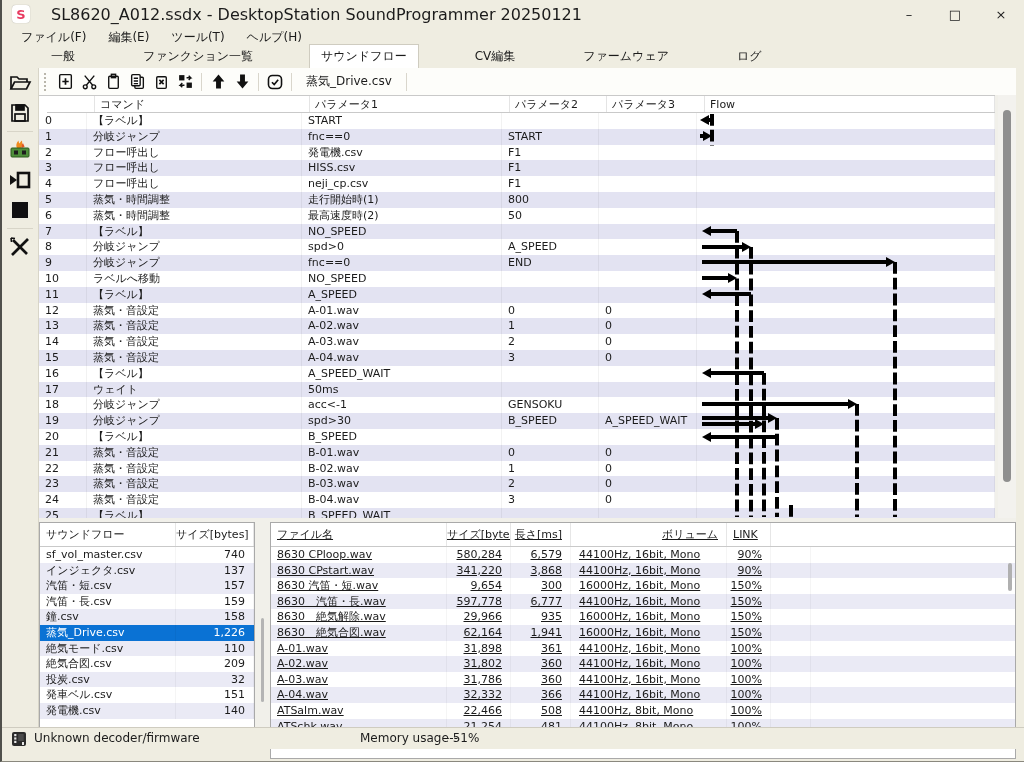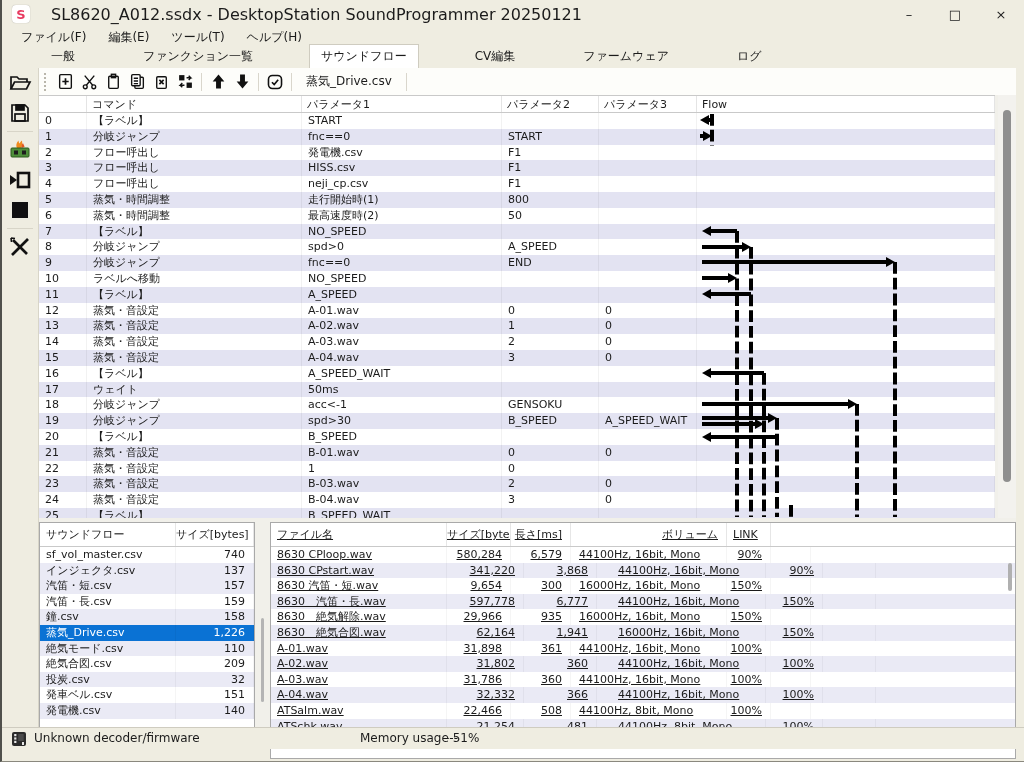--- a/index.html
+++ b/index.html
@@ -42,37 +42,37 @@
              display:flex; align-items:center; padding-left:4px; }
   .grip { width:4px; height:18px; border-left:2px dotted #b9b6ab; margin:0 5px 0 1px; }
   .tb-btn { width:24px; height:24px; display:flex; align-items:center; justify-content:center; }
   .tb-sep { width:1px; height:18px; background:#d9d6cc; margin:0 4px; }
   .tb-label { font-size:12px; padding:0 10px; }
 
   
   .main-table { position:absolute; left:37px; top:95px; width:956px; height:423px; background:#fff;
                 border-top:1px solid #c9c9c9; overflow:hidden; }
   .thead { display:grid; grid-template-columns:48px 215px 200px 97px 98px 1fr; height:17px;
-           line-height:17px; font-size:11px; border-bottom:1px solid #c9c9c9; background:#fff; }
+           line-height:17px; font-size:11px; border-bottom:1px solid #c9c9c9; background:#fff;margin-left:8px; }
   .thead > div { padding-left:5px; border-right:1px solid #e4e4e4; white-space:nowrap; overflow:hidden; }
   .trow { display:grid; grid-template-columns:48px 215px 200px 97px 98px 1fr; height:15.8px;
           line-height:15.8px; font-size:11px; }
   .trow > div { padding-left:6px; border-right:1px solid rgba(0,0,0,.05); white-space:nowrap; overflow:hidden; }
   .trow.odd { background:var(--stripe); }
 
   .vscroll { position:absolute; left:996px; top:95px; width:18px; height:423px; background:#f3f2ee; }
   .vscroll .thumb { position:absolute; left:5px; top:15px; width:8px; height:372px; background:#8f8f8f; border-radius:4px; }
 
   
   .panel { position:absolute; background:#fff; border:1px solid #a9a9a9; overflow:hidden; }
   .p-head { display:grid; height:24px; line-height:24px; font-size:11px; border-bottom:1px solid #c9c9c9; }
   .p-head > div { border-right:1px solid #e6e6e6; white-space:nowrap; overflow:hidden; }
   .p-row { display:grid; height:15.6px; line-height:15.6px; font-size:11px; }
   .p-row > div { border-right:1px solid rgba(0,0,0,.04); white-space:nowrap; overflow:hidden; }
-  .p-row.odd { background:#eaeaf5;gap:13px; }
+  .p-row.odd { background:#eaeaf5; }
   .p-row.selected, .p-row.selected > div { background:var(--sel); color:#fff; }
 
   .sf-panel { left:37px; top:522px; width:216px; height:211px; }
   .sf-grid { grid-template-columns:136px 1fr; }
   .cell-l { padding-left:6px; text-align:left; }
   .cell-r { padding-right:8px; text-align:right; }
 
   .sf-scroll { position:absolute; left:254px; top:522px; width:12px; height:211px; }
   .sf-scroll .thumb { position:absolute; left:5px; top:96px; width:3px; height:84px; background:#b4b4b4; border-radius:2px; }
 
@@ -419,20 +419,21 @@
           <div>21</div>
           <div>蒸気・音設定</div>
           <div>B-01.wav</div>
           <div>0</div>
           <div>0</div>
           <div></div>
         </div>
         <div class="trow">
           <div>22</div>
           <div>蒸気・音設定</div>
+          <div>B-02.wav</div>
           <div>1</div>
           <div>0</div>
           <div></div>
         </div>
         <div class="trow odd">
           <div>23</div>
           <div>蒸気・音設定</div>
           <div>B-03.wav</div>
           <div>2</div>
           <div>0</div>

